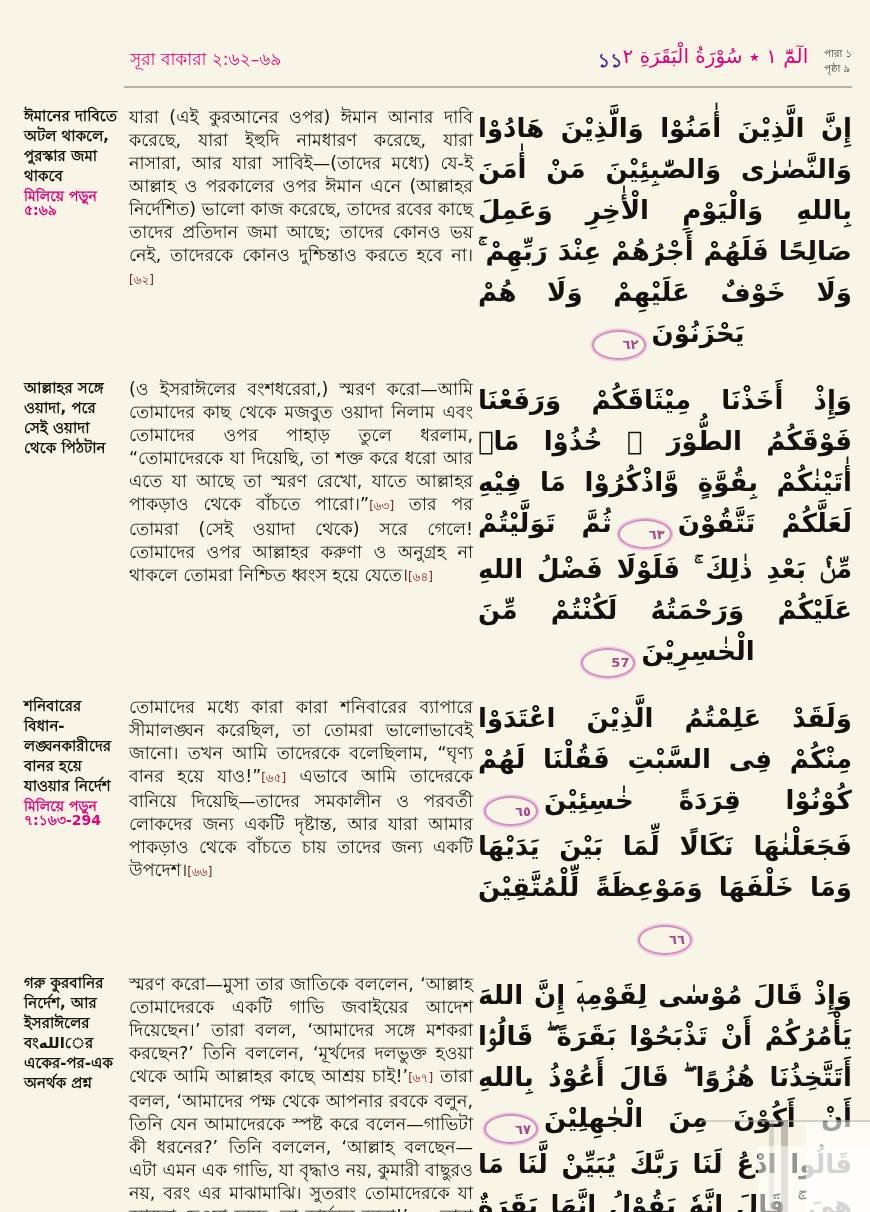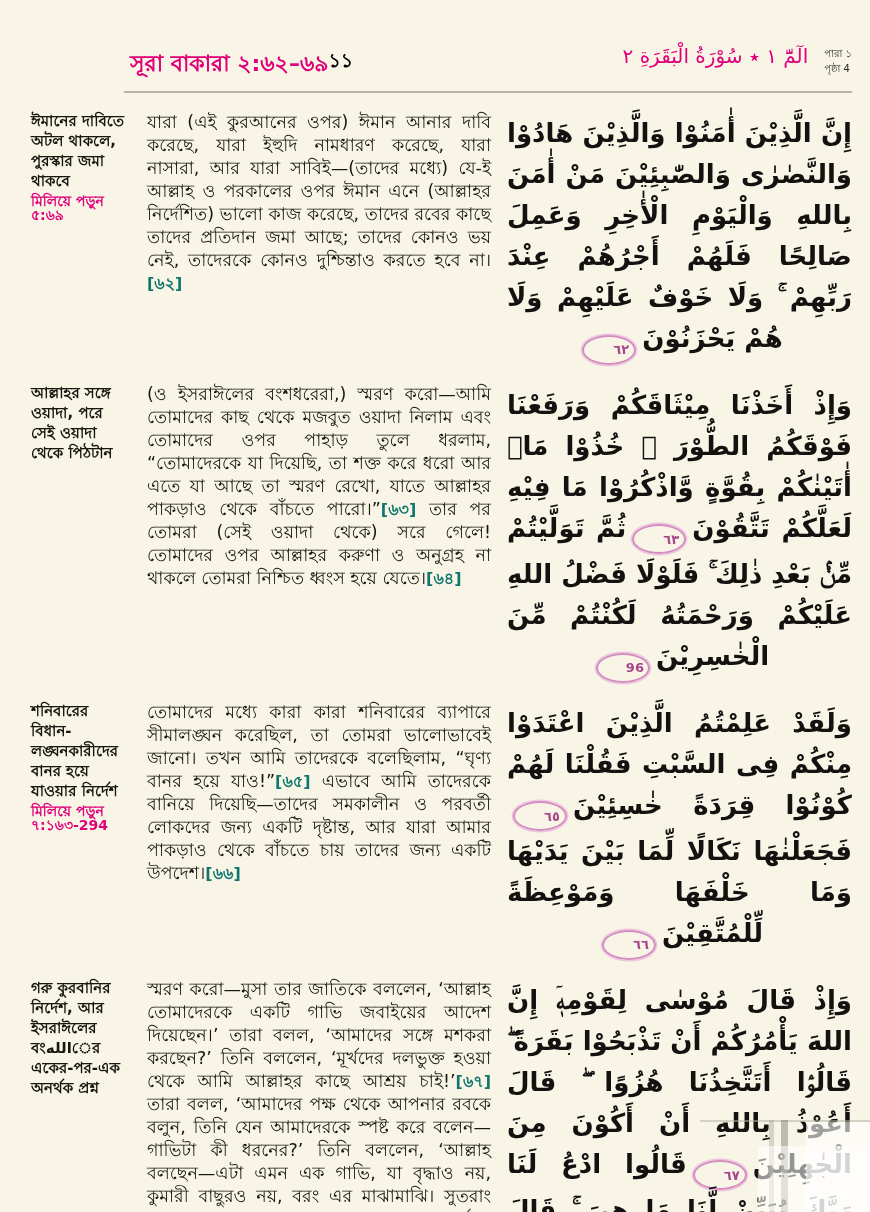--- a/index.html
+++ b/index.html
@@ -4,35 +4,35 @@
 <style>
   html,body{margin:0;padding:0;}
   .page{
     width:870px;height:1212px;overflow:hidden;position:relative;
     background:#f8f5e7;color:#161513;
     font-family:"DejaVu Sans","Liberation Sans",sans-serif;
     box-sizing:border-box;padding-top:46px;
   }
   
   .header{display:flex;align-items:flex-start;padding-left:130px;padding-right:18px;}
-  .h-left{color:#e0007a;font-weight:bold;font-size:22px;white-space:nowrap;}
-  .h-center{flex:1;text-align:left;font-size:19px;font-weight:bold;color:#000000;}
+  .h-left{color:#e0007a;font-weight:normal;font-size:17px;white-space:nowrap;}
+  .h-center{flex:1;text-align:right;font-size:19px;font-weight:bold;color:#4c1d95;}
   .h-arabic{direction:rtl;color:#e0007a;font-weight:normal;font-size:20px;white-space:nowrap;margin-top:-2px;}
   .h-pages{margin-left:16px;font-size:10px;line-height:15px;color:#2a2925;white-space:nowrap;}
   .rule{border:0;border-top:2px solid #b7b3a5;margin:8px 18px 18px 124px;}
   
   .content{display:flex;flex-direction:column;gap:18px;padding:0 18px 0 24px;}
-  .section{display:grid;grid-template-columns:100px 344px 1fr;column-gap:16px;margin-left:7px;}
+  .section{display:grid;grid-template-columns:100px 344px 1fr;column-gap:5px;}
   
   .note{margin-bottom:26px;}
   .note-title{font-weight:bold;font-size:15px;line-height:20px;color:#17160f;}
   .note-ref{color:#e0007a;font-weight:bold;font-size:14px;line-height:14px;margin-top:3px;}
   
   .bn-col{font-size:17.5px;line-height:23px;text-align:justify;color:#17160f;}
-  .v-marker{color:#0f766e;font-size:16px;font-weight:bold;}
+  .v-marker{color:#7f1d1d;font-size:12px;font-weight:normal;}
   
   .ar-col{direction:rtl;font-size:26px;line-height:41px;font-weight:bold;
           text-align:justify;text-align-last:center;color:#131210;padding-top:2px;}
   .rosette{
     display:inline-flex;align-items:center;justify-content:center;
     width:26px;height:26px;border-radius:50%;
     border:2px solid #d48cc0;box-shadow:0 0 0 1.5px #eec5e0;
     color:#a8478c;font-size:13px;font-weight:bold;
     vertical-align:-7px;margin:0 6px;background:transparent;line-height:1;padding-left:24px;
   }
@@ -48,21 +48,21 @@
 <body>
 
 <div class="page">
 
   <div class="header">
     <span class="h-left">সূরা বাকারা ২:৬২–৬৯</span>
     <span class="h-center">১১</span>
     <span class="h-arabic">الٓمّٓ ١ ٭ سُوْرَةُ الْبَقَرَةِ ٢</span>
     <span class="h-pages">
       <span>পারা ১</span><br>
-      <span>পৃষ্ঠা 4</span>
+      <span>পৃষ্ঠা ৯</span>
     </span>
   </div>
   <hr class="rule">
 
   <div class="content">
 
     <div class="section">
       <div class="note-col">
         <div class="note">
           <div class="note-title">ঈমানের দাবিতে অটল থাকলে, পুরস্কার জমা থাকবে</div>
@@ -73,21 +73,21 @@
       <div class="ar-col"><span>إِنَّ الَّذِيْنَ أٰمَنُوْا وَالَّذِيْنَ هَادُوْا وَالنَّصٰرٰى وَالصّٰبِئِيْنَ مَنْ أٰمَنَ بِاللهِ وَالْيَوْمِ الْأٰخِرِ وَعَمِلَ صَالِحًا فَلَهُمْ أَجْرُهُمْ عِنْدَ رَبِّهِمْ ۚ وَلَا خَوْفٌ عَلَيْهِمْ وَلَا هُمْ يَحْزَنُوْنَ</span><span class="rosette">٦٢</span></div>
     </div>
 
     <div class="section">
       <div class="note-col">
         <div class="note">
           <div class="note-title">আল্লাহর সঙ্গে ওয়াদা, পরে সেই ওয়াদা থেকে পিঠটান</div>
         </div>
       </div>
       <div class="bn-col"><span>(ও ইসরাঈলের বংশধরেরা,) স্মরণ করো—আমি তোমাদের কাছ থেকে মজবুত ওয়াদা নিলাম এবং তোমাদের ওপর পাহাড় তুলে ধরলাম, “তোমাদেরকে যা দিয়েছি, তা শক্ত করে ধরো আর এতে যা আছে তা স্মরণ রেখো, যাতে আল্লাহর পাকড়াও থেকে বাঁচতে পারো।”</span><span class="v-marker">[৬৩]</span><span> তার পর তোমরা (সেই ওয়াদা থেকে) সরে গেলে! তোমাদের ওপর আল্লাহর করুণা ও অনুগ্রহ না থাকলে তোমরা নিশ্চিত ধ্বংস হয়ে যেতে।</span><span class="v-marker">[৬৪]</span></div>
-      <div class="ar-col"><span>وَإِذْ أَخَذْنَا مِيْثَاقَكُمْ وَرَفَعْنَا فَوْقَكُمُ الطُّوْرَ ۖ خُذُوْا مَاۤ أٰتَيْنٰكُمْ بِقُوَّةٍ وَّاذْكُرُوْا مَا فِيْهِ لَعَلَّكُمْ تَتَّقُوْنَ</span><span class="rosette">٦٣</span><span>ثُمَّ تَوَلَّيْتُمْ مِّنْۢ بَعْدِ ذٰلِكَ ۚ فَلَوْلَا فَضْلُ اللهِ عَلَيْكُمْ وَرَحْمَتُهُ لَكُنْتُمْ مِّنَ الْخٰسِرِيْنَ</span><span class="rosette">96</span></div>
+      <div class="ar-col"><span>وَإِذْ أَخَذْنَا مِيْثَاقَكُمْ وَرَفَعْنَا فَوْقَكُمُ الطُّوْرَ ۖ خُذُوْا مَاۤ أٰتَيْنٰكُمْ بِقُوَّةٍ وَّاذْكُرُوْا مَا فِيْهِ لَعَلَّكُمْ تَتَّقُوْنَ</span><span class="rosette">٦٣</span><span>ثُمَّ تَوَلَّيْتُمْ مِّنْۢ بَعْدِ ذٰلِكَ ۚ فَلَوْلَا فَضْلُ اللهِ عَلَيْكُمْ وَرَحْمَتُهُ لَكُنْتُمْ مِّنَ الْخٰسِرِيْنَ</span><span class="rosette">57</span></div>
     </div>
 
     <div class="section">
       <div class="note-col">
         <div class="note">
           <div class="note-title">শনিবারের বিধান-লঙ্ঘনকারীদের বানর হয়ে যাওয়ার নির্দেশ</div>
           <div class="note-ref">মিলিয়ে পড়ুন ৭:১৬৩-294</div>
         </div>
       </div>
       <div class="bn-col"><span>তোমাদের মধ্যে কারা কারা শনিবারের ব্যাপারে সীমালঙ্ঘন করেছিল, তা তোমরা ভালোভাবেই জানো। তখন আমি তাদেরকে বলেছিলাম, “ঘৃণ্য বানর হয়ে যাও!”</span><span class="v-marker">[৬৫]</span><span> এভাবে আমি তাদেরকে বানিয়ে দিয়েছি—তাদের সমকালীন ও পরবর্তী লোকদের জন্য একটি দৃষ্টান্ত, আর যারা আমার পাকড়াও থেকে বাঁচতে চায় তাদের জন্য একটি উপদেশ।</span><span class="v-marker">[৬৬]</span></div>

